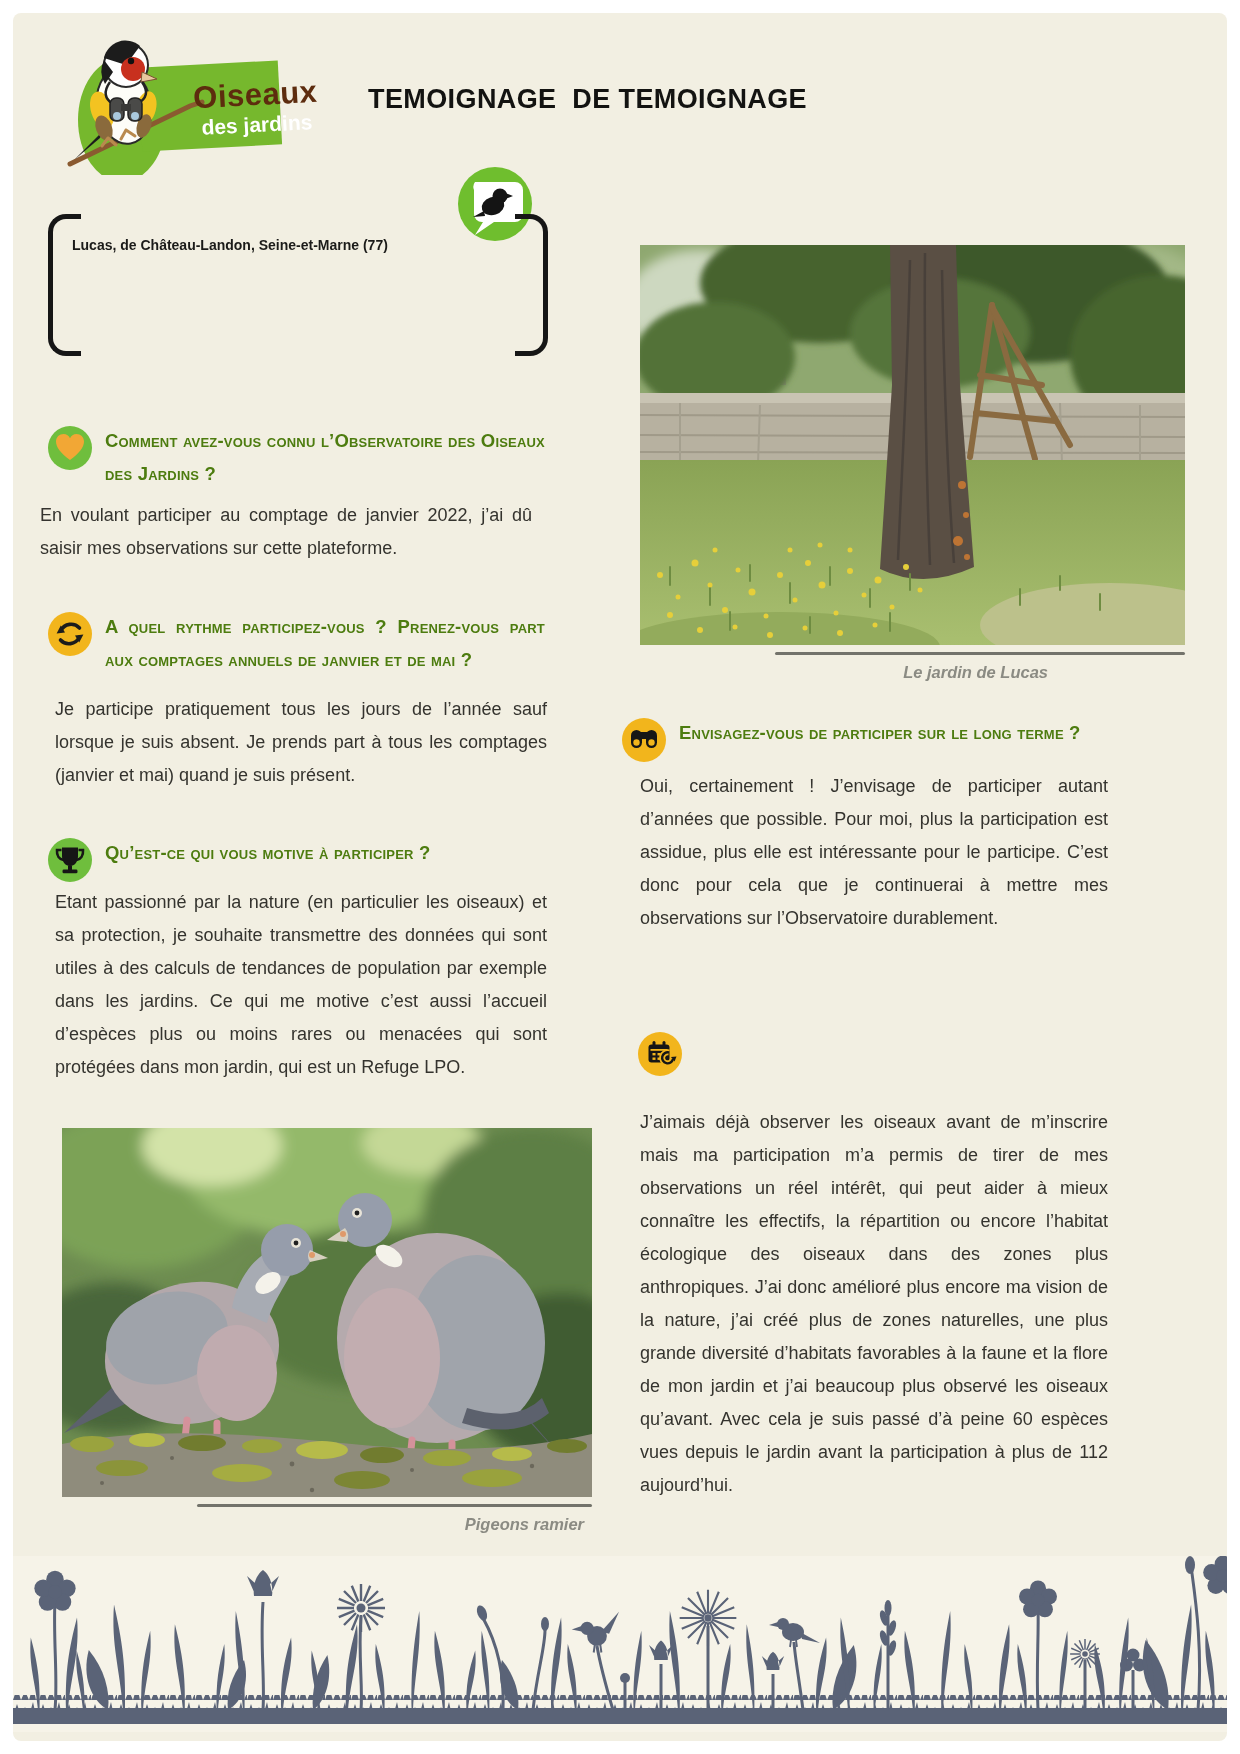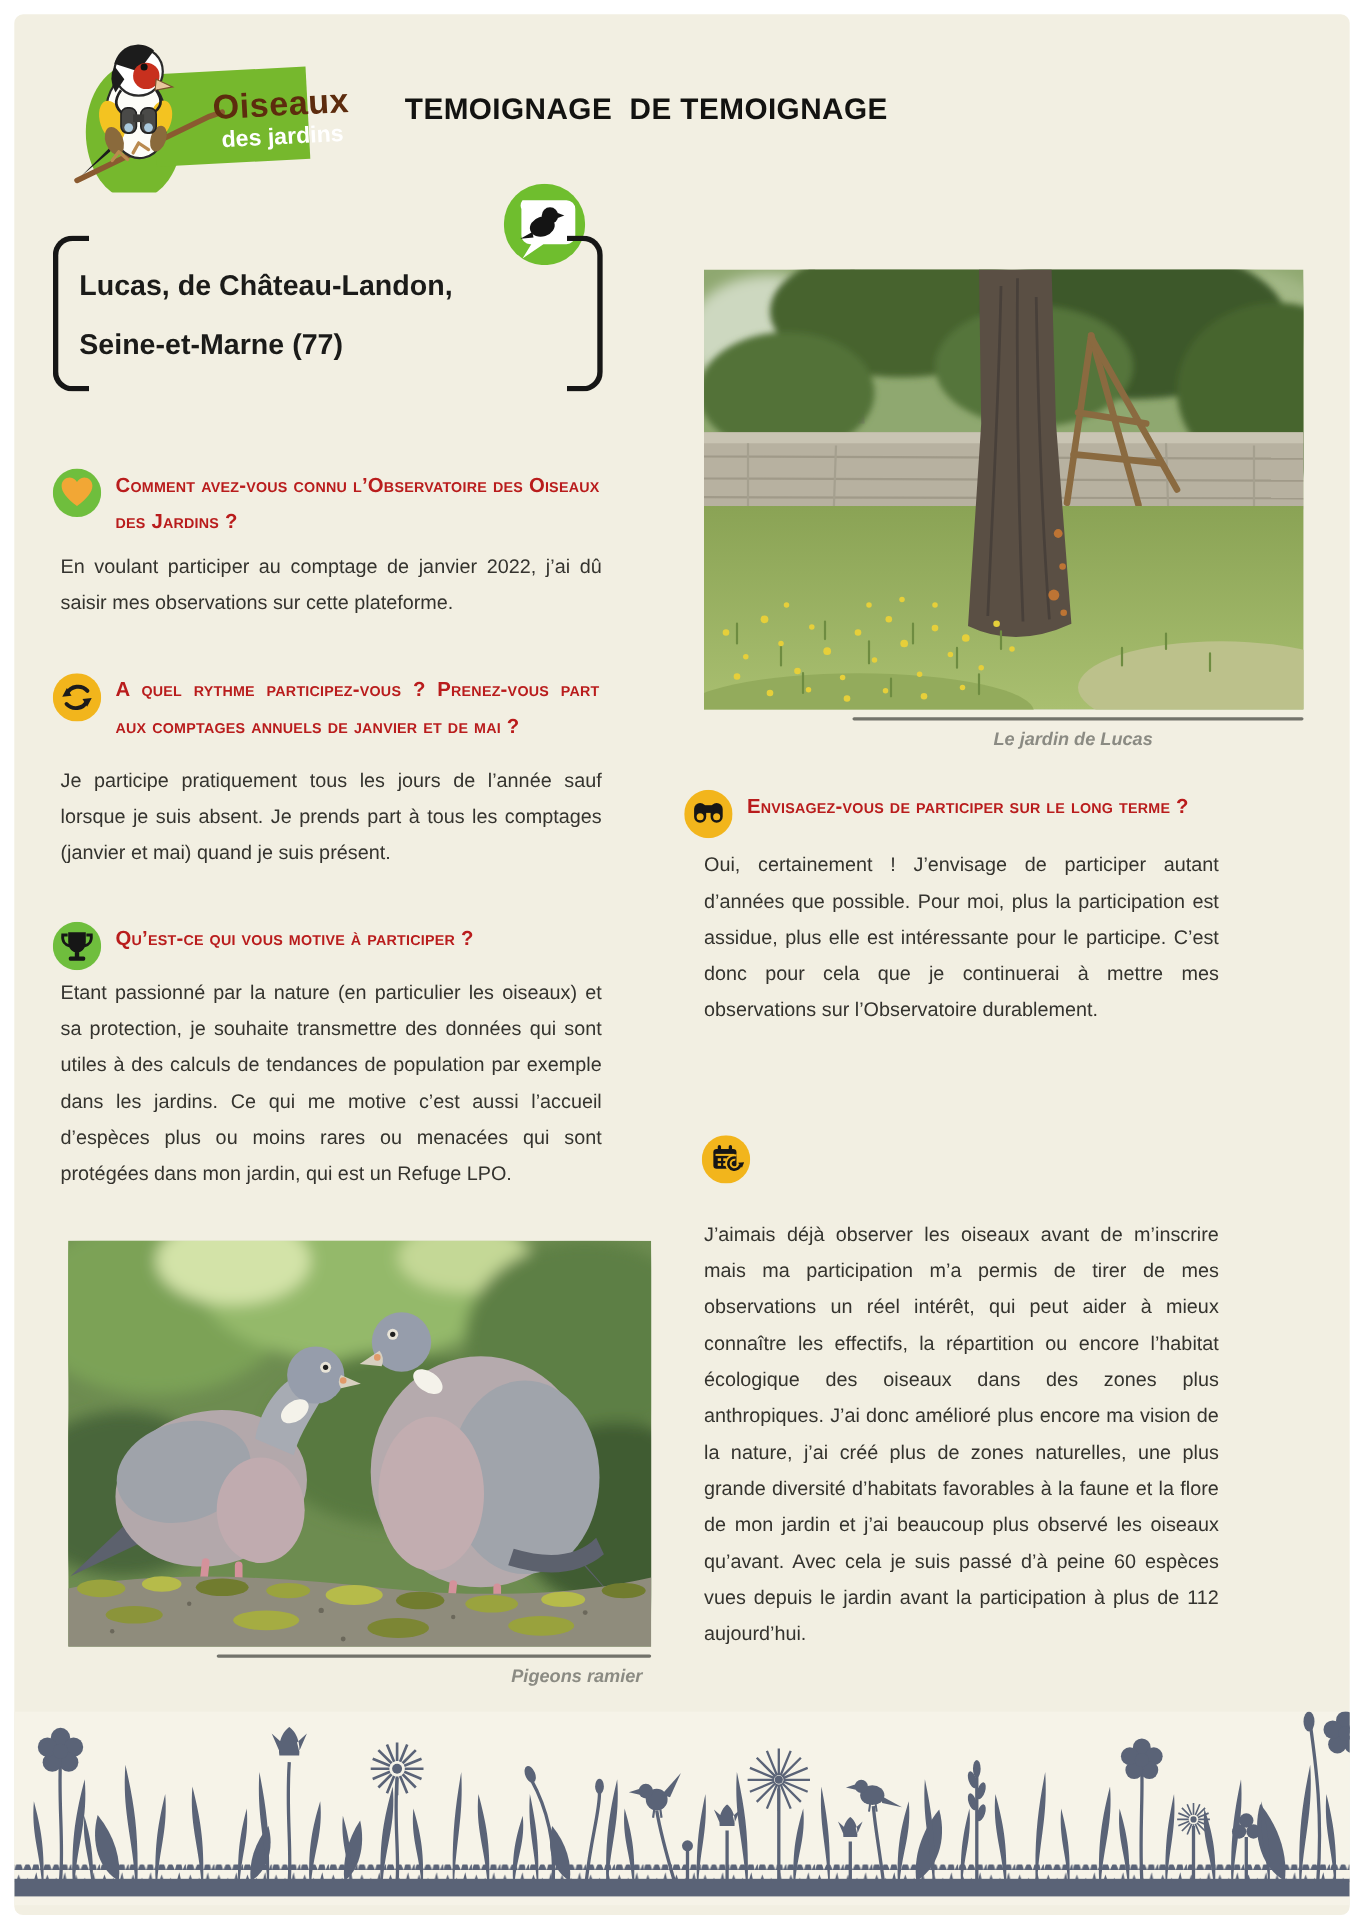--- a/index.html
+++ b/index.html
@@ -14,28 +14,28 @@
   .logo-text{position:absolute;left:146px;top:58px;width:140px;transform:rotate(-3deg);text-align:center;}
   .logo-line1{font-size:31px;font-weight:700;color:#5d2c0e;line-height:34px;letter-spacing:.5px;}
   .logo-line2{font-size:21px;font-weight:700;color:#ffffff;line-height:26px;}
 
   
   .intro{position:absolute;left:48px;top:214px;width:500px;height:142px;}
   .bracket{position:absolute;top:0;bottom:0;width:28px;border-top:5px solid #161616;border-bottom:5px solid #161616;}
   .bracket.l{left:0;border-left:5px solid #161616;border-radius:18px 0 0 18px;}
   .bracket.r{right:0;border-right:5px solid #161616;border-radius:0 18px 18px 0;}
   .intro-text{position:absolute;left:24px;top:18px;width:440px;}
-  .intro-text p{margin:0 0 15px 0;font-size:26px;font-weight:700;line-height:54px;color:#1b1b19;}
+  .intro-text p{margin:0 0 15px 0;font-size:14px;font-weight:700;line-height:26px;color:#1b1b19;}
   .intro-text p:first-child{max-width:420px;}
 
   
   .qa{position:absolute;}
   .q-icon{position:absolute;left:0;top:2px;width:44px;height:44px;border-radius:50%;}
   .q-text{margin-left:57px;font-size:18.5px;font-weight:700;font-variant:small-caps;
-          line-height:33px;color:#b91c1c;text-align:justify;letter-spacing:.2px;}
+          line-height:33px;color:#4d7c0f;text-align:justify;letter-spacing:.2px;}
   .answer{position:absolute;font-size:18px;line-height:33px;color:#34332e;text-align:justify;}
 
   
   .fig{position:absolute;}
   .fig svg{display:block;}
   .capline{height:3px;background:#73736b;border-radius:2px;margin-top:7px;}
   .caption{font-style:italic;font-weight:700;color:#8b8b83;font-size:16.5px;margin-top:8px;text-align:right;}
 
   .meadow{position:absolute;left:13px;top:1556px;width:1214px;height:176px;background:#f6f3e8;}
 </style>
@@ -99,21 +99,21 @@
 
   <div class="qa" style="left:48px;top:424px;width:497px;">
     <div class="q-icon">
       <svg width="44" height="44" viewBox="0 0 44 44">
         <circle cx="22" cy="22" r="22" fill="#6fbe3d"></circle>
         <path d="M22 34 C12.5 27 8 21 8 15.5 C8 11 11.5 8 15.5 8 C18.5 8 21 10 22 12.2 C23 10 25.5 8 28.5 8 C32.5 8 36 11 36 15.5 C36 21 31.5 27 22 34 Z" fill="#f2a735"></path>
       </svg>
     </div>
     <div class="q-text" style="width:440px;">Comment avez-vous connu l’Observatoire des Oiseaux des Jardins ?</div>
   </div>
-  <div class="answer" style="left:55px;top:499px;width:492px;">En voulant participer au comptage de janvier 2022, j’ai dû saisir mes observations sur cette plateforme.</div>
+  <div class="answer" style="left:40px;top:499px;width:492px;">En voulant participer au comptage de janvier 2022, j’ai dû saisir mes observations sur cette plateforme.</div>
 
   <div class="qa" style="left:48px;top:610px;width:497px;">
     <div class="q-icon">
       <svg width="44" height="44" viewBox="0 0 44 44">
         <circle cx="22" cy="22" r="22" fill="#f2b51c"></circle>
         <path d="M31.5 16 A11.5 11.5 0 0 0 12.8 18.5" stroke="#1c1c1c" stroke-width="3.6" fill="none" stroke-linecap="round"></path>
         <path d="M12.5 28 A11.5 11.5 0 0 0 31.2 25.5" stroke="#1c1c1c" stroke-width="3.6" fill="none" stroke-linecap="round"></path>
         <path d="M8.6 21.5 L12.8 13.5 L17 20.5 Z" fill="#1c1c1c"></path>
         <path d="M35.4 22.5 L31.2 30.5 L27 23.5 Z" fill="#1c1c1c"></path>
       </svg>

